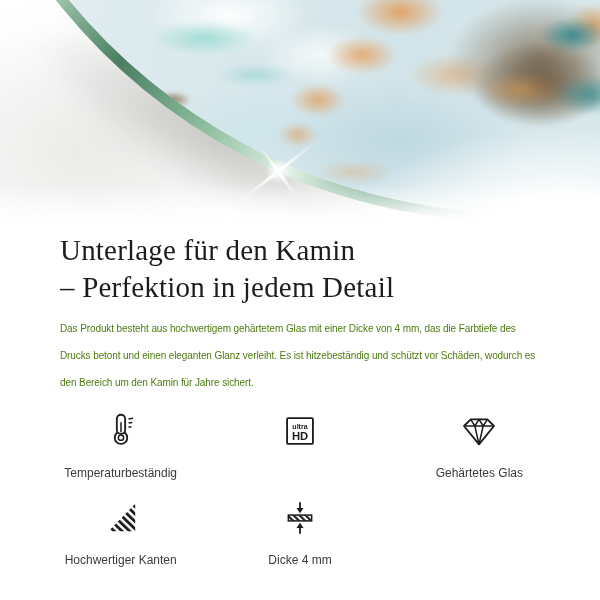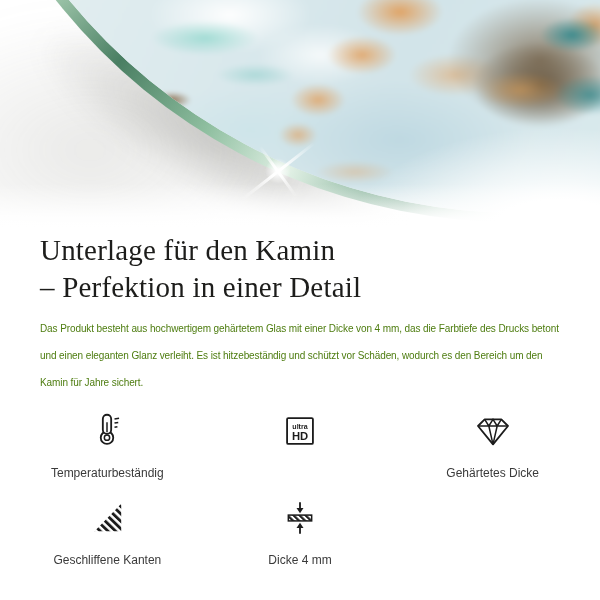--- a/index.html
+++ b/index.html
@@ -75,21 +75,21 @@
   }
 
   .hero-fade {
     position:absolute; inset:0; z-index:5; pointer-events:none;
     background:
       radial-gradient(300px 150px at 93% 102%, #ffffff 22%, rgba(255,255,255,0) 70%),
       linear-gradient(to top, #ffffff 0px, rgba(255,255,255,.92) 10px, rgba(255,255,255,0) 44px);
   }
 
   
-  .content { padding:0 40px; }
+  .content { padding:0 60px; }
   h1 {
     margin:4px 0 0; font-family:"Liberation Serif", serif; font-weight:400;
     font-size:29px; line-height:37px; color:#1d1d1b; letter-spacing:.2px;
   }
   .desc {
     margin:9px 0 0; max-width:527px; font-size:10px; line-height:27px;
     color:#4d7c0f; letter-spacing:-.1px;
   }
 
   
@@ -121,21 +121,21 @@
       <span class="glow"></span>
         <span class="ray1"></span>
         <span class="ray2"></span>
     </div>
     <div class="hero-fade"></div>
   </div>
 
   <div class="content">
     <h1>
       <span>Unterlage für den Kamin</span><br>
-      <span>– Perfektion in einer Detail</span>
+      <span>– Perfektion in jedem Detail</span>
     </h1>
     <p class="desc">Das Produkt besteht aus hochwertigem gehärtetem Glas mit einer Dicke von 4 mm, das die Farbtiefe des Drucks betont und einen eleganten Glanz verleiht. Es ist hitzebeständig und schützt vor Schäden, wodurch es den Bereich um den Kamin für Jahre sichert.</p>
 
     <div class="features">
 
       <div class="feature">
         <span class="ficon">
           <svg width="40" height="40" viewBox="0 0 48 48">
             <circle class="ic" cx="24" cy="32" r="7.5"></circle>
             <rect x="18.2" y="3.6" width="11.6" height="23.4" rx="5.8" fill="#ffffff" stroke="none"></rect>
@@ -161,36 +161,36 @@
       </div>
 
 
       <div class="feature">
         <span class="ficon">
           <svg width="40" height="40" viewBox="0 0 48 48">
             <path class="ic" d="M14,10 L34,10 L42,18 L24,40 L6,18 Z" stroke-linejoin="round"></path>
             <path class="ic-thin" d="M6,18 L42,18 M14,10 L19,18 L24,10 L29,18 L34,10 M19,18 L24,40 M29,18 L24,40"></path>
           </svg>
         </span>
-        <span class="flabel">Gehärtetes Dicke</span>
+        <span class="flabel">Gehärtetes Glas</span>
       </div>
 
       <div class="feature">
         <span class="ficon">
           <svg width="40" height="40" viewBox="0 0 48 48">
             <defs>
               <pattern id="hatchA" width="6.4" height="6.4" patternUnits="userSpaceOnUse" patternTransform="rotate(-46)">
                 <rect width="6.4" height="6.4" fill="#ffffff"></rect>
                 <rect width="3.4" height="6.4" fill="#1c1c1c"></rect>
               </pattern>
             </defs>
             <path d="M9,40 L41,40 L41,7 Z" fill="url(#hatchA)"></path>
           </svg>
         </span>
-        <span class="flabel">Geschliffene Kanten</span>
+        <span class="flabel">Hochwertiger Kanten</span>
       </div>
 
       <div class="feature">
         <span class="ficon">
           <svg width="40" height="40" viewBox="0 0 48 48">
             <defs>
               <pattern id="hatchB" width="5" height="5" patternUnits="userSpaceOnUse" patternTransform="rotate(-46)">
                 <rect width="5" height="5" fill="#ffffff"></rect>
                 <rect width="2.6" height="5" fill="#1c1c1c"></rect>
               </pattern>

